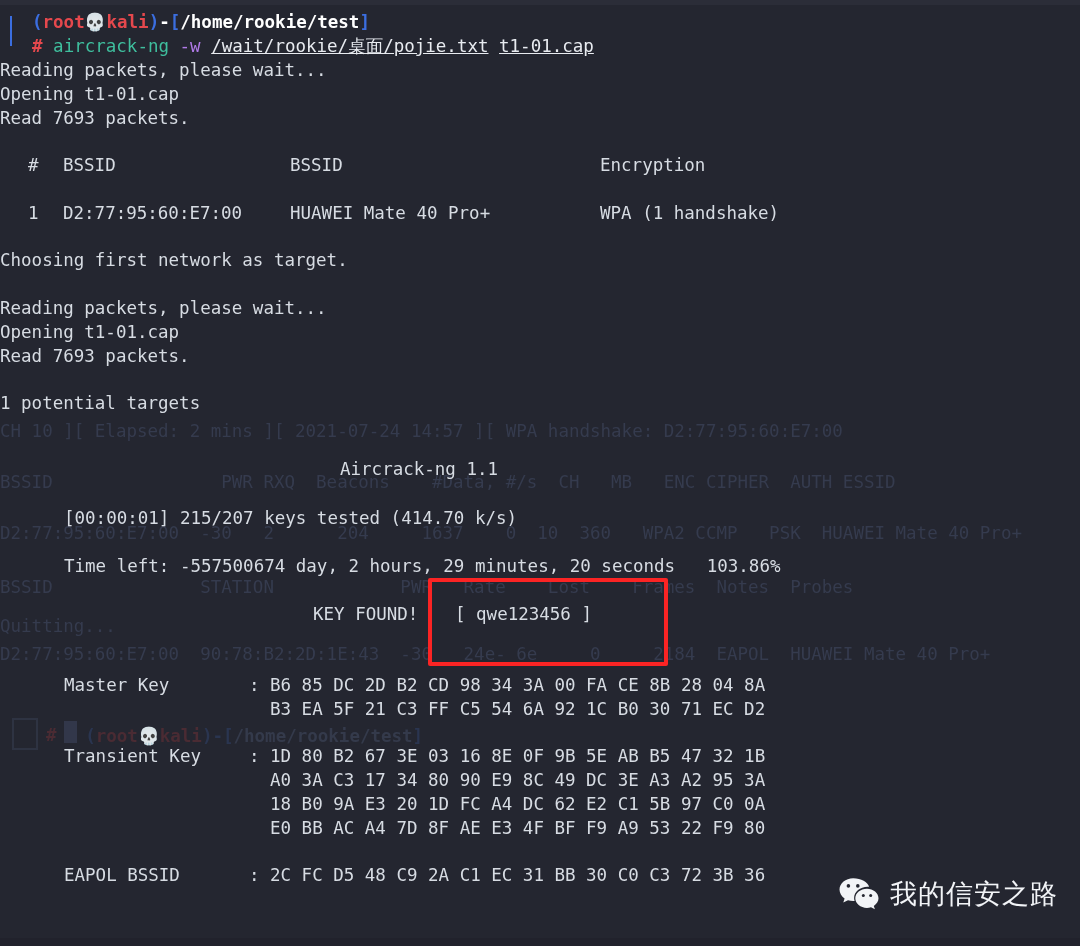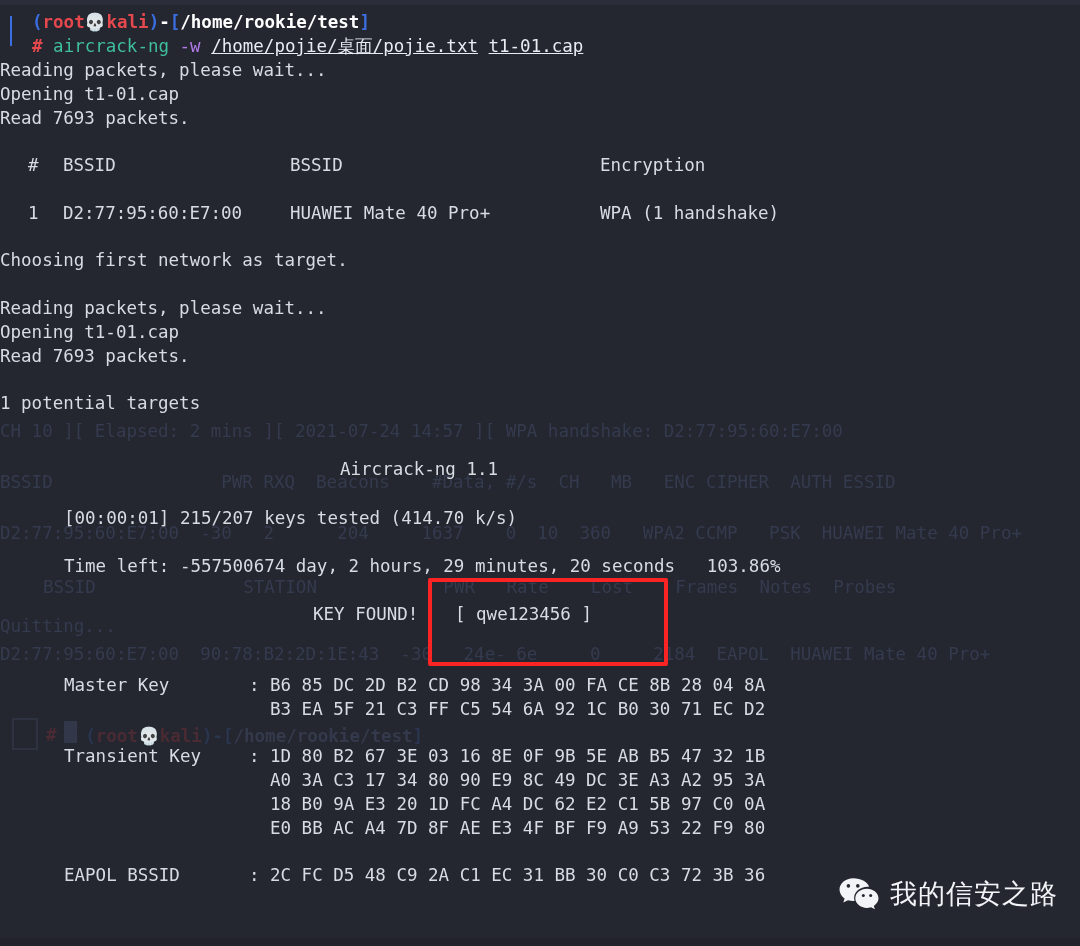--- a/index.html
+++ b/index.html
@@ -121,41 +121,41 @@
 
   <div class="topbar"></div>
 
   <div class="layer" id="ghost-layer">
     <div class="ghost-line" style="top:419px; left:0px;">CH 10 ][ Elapsed: 2 mins ][ 2021-07-24 14:57 ][ WPA handshake: D2:77:95:60:E7:00</div>
 
     <div class="ghost-line" style="top:470px; left:0px;">BSSID                PWR RXQ  Beacons    #Data, #/s  CH   MB   ENC CIPHER  AUTH ESSID</div>
 
     <div class="ghost-line" style="top:521px; left:0px;">D2:77:95:60:E7:00  -30   2      204     1637    0  10  360   WPA2 CCMP   PSK  HUAWEI Mate 40 Pro+</div>
 
-    <div class="ghost-line" style="top:575px; left:0px;padding-left:43px;">BSSID              STATION            PWR   Rate    Lost    Frames  Notes  Probes</div>
+    <div class="ghost-line" style="top:575px; left:0px;">BSSID              STATION            PWR   Rate    Lost    Frames  Notes  Probes</div>
 
     <div class="ghost-line" style="top:626px; left:0px;margin-top:16px;">D2:77:95:60:E7:00  90:78:B2:2D:1E:43  -30   24e- 6e     0     2184  EAPOL  HUAWEI Mate 40 Pro+</div>
 
     <div class="ghost-line" style="top:614px; left:0px;">Quitting...</div>
 
     
     <div class="ghost-prompt" style="top:699px; left:22px;">
       <span class="gp-blue">(</span><span class="gp-red">root</span><span class="gp-white">💀</span><span class="gp-red">kali</span><span class="gp-blue">)-[</span><span class="gp-white">/home/rookie/test</span><span class="gp-blue">]</span>
     </div>
     <div class="ghost-bracketbox" style="top:718px; left:12px;"></div>
     <div class="ghost-prompt gp-red" style="top:723px; left:46px;">#</div>
     <div class="ghost-cursor" style="top:721px; left:64px;"></div>
   </div>
 
   <div class="layer" id="fg-layer">
 
     <div class="tree" style="top:16px; left:10px; width:22px; height:30px;"></div>
     <div class="line" style="top:10px; left:32px;"><span class="c-blue">(</span><span class="c-red">root</span><span style="color:#e8eaf0;">💀</span><span class="c-red">kali</span><span class="c-blue">)</span><span class="c-white">-</span><span class="c-blue">[</span><span class="c-white">/home/rookie/test</span><span class="c-blue">]</span></div>
 
-    <div class="line" style="top:34px; left:32px;"><span class="c-red">#</span><span> </span><span class="c-green">aircrack-ng</span><span> </span><span class="c-purple">-w</span><span> </span><span class="c-uline">/home/pojie/桌面/pojie.txt</span><span> </span><span class="c-uline">t1-01.cap</span></div>
+    <div class="line" style="top:34px; left:32px;"><span class="c-red">#</span><span> </span><span class="c-green">aircrack-ng</span><span> </span><span class="c-purple">-w</span><span> </span><span class="c-uline">/wait/rookie/桌面/pojie.txt</span><span> </span><span class="c-uline">t1-01.cap</span></div>
 
     <div class="line" style="top:58px; left:0px;">Reading packets, please wait...</div>
     <div class="line" style="top:82px; left:0px;">Opening t1-01.cap</div>
     <div class="line" style="top:106px; left:0px;">Read 7693 packets.</div>
 
     <div class="line" style="top:153px; left:28px;">#</div>
     <div class="line" style="top:153px; left:63px;">BSSID</div>
     <div class="line" style="top:153px; left:290px;">BSSID</div>
     <div class="line" style="top:153px; left:600px;">Encryption</div>
 

